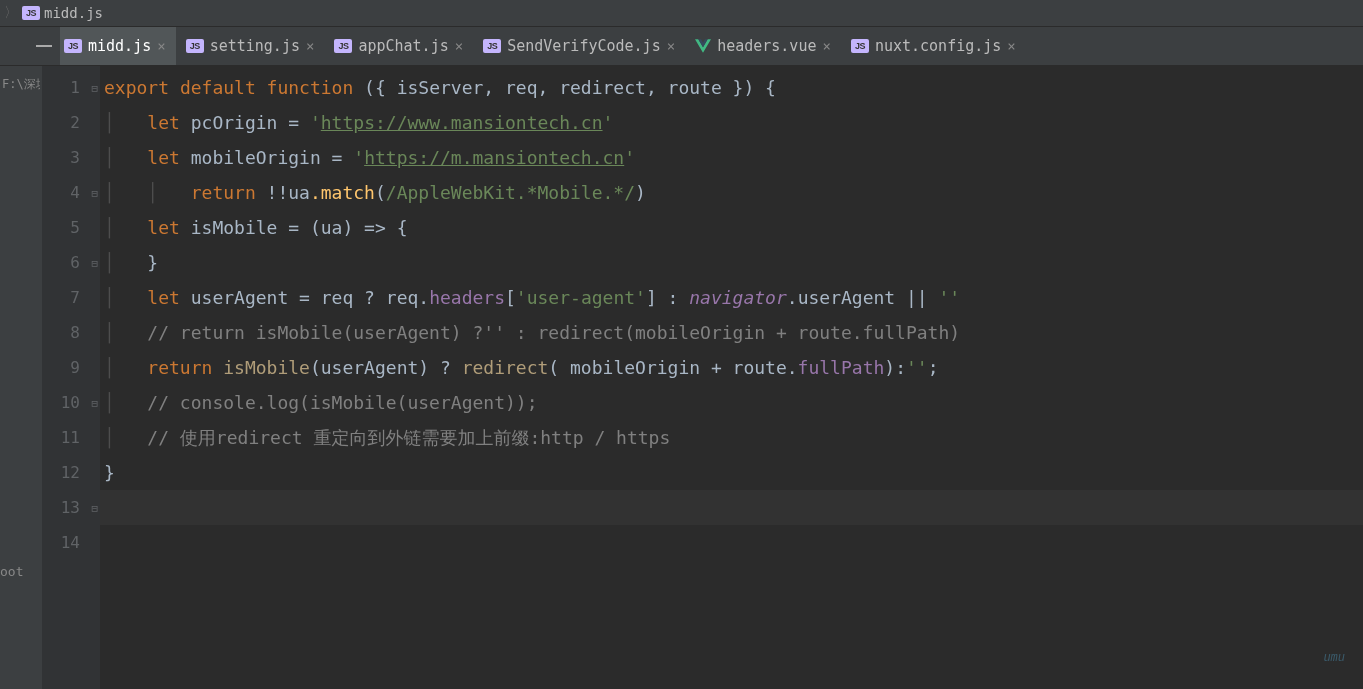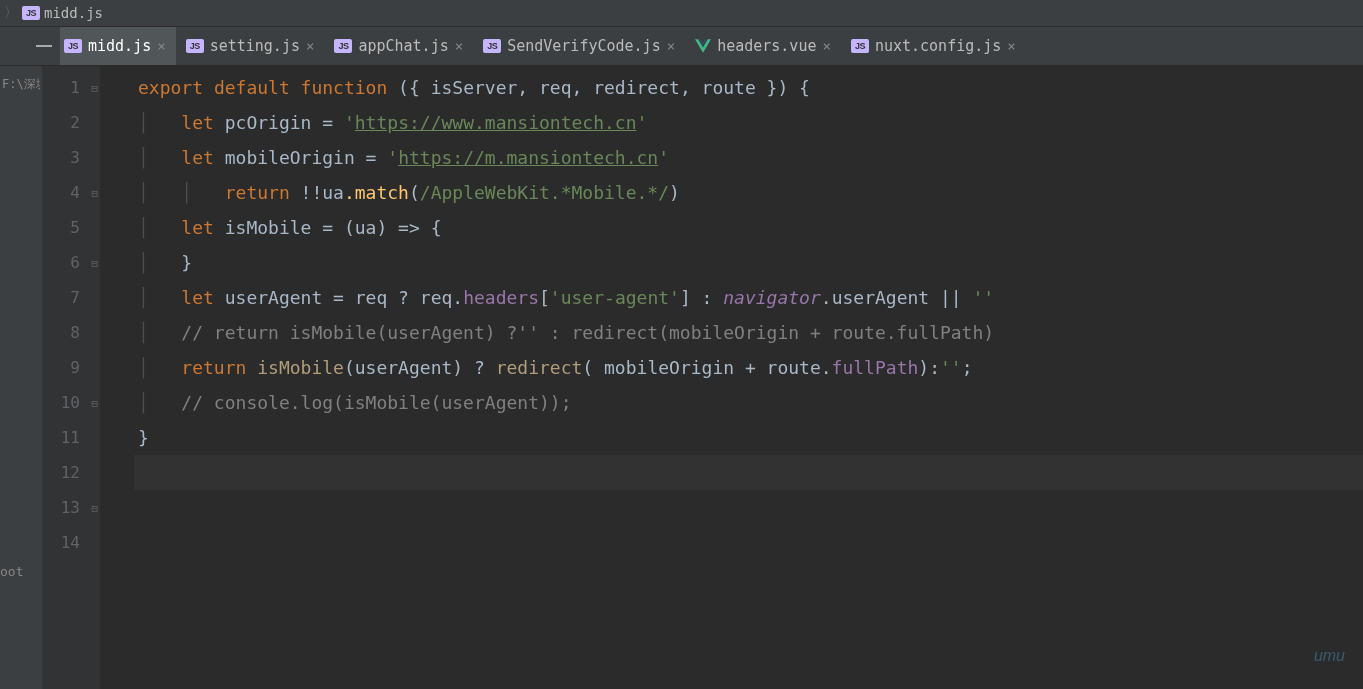--- a/index.html
+++ b/index.html
@@ -157,37 +157,36 @@
     padding-top: 4px;
     position: relative;
     overflow: hidden;
   }
   .code-area .line {
     height: 35px;
     line-height: 35px;
     white-space: pre;
     padding-left: 4px;
     position: relative;
-    margin-left: 34px;
   }
   .code-area .line.current {
     background: #323232;
   }
   .vline {
     color: #4d4d4d;
   }
 
   .watermark {
     position: absolute;
     right: 18px;
     bottom: 26px;
-    font-size: 16px;
+    font-size: 12px;
     font-style: italic;
     color: #3a5a6a;
-    font-family: Liberation Sans, sans-serif;
+    font-family: Liberation Mono, monospace;
     pointer-events: none;
   }
 
   
   .c-kw      { color: #cc7832; }
   .c-def     { color: #a9b7c6; }
   .c-fn      { color: #ffc66d; }
   .c-str     { color: #6a8759; }
   .c-url     { color: #6a8759; text-decoration: underline; }
   .c-comm    { color: #808080; text-align: right; }
@@ -288,20 +287,21 @@
 
     <div class="line"><span class="vline">│   </span><span class="c-kw">let</span> <span class="c-def">userAgent</span><span> = req ? req.</span><span class="c-prop">headers</span><span>[</span><span class="c-str">'user-agent'</span><span>] : </span><span class="c-global">navigator</span><span>.userAgent || </span><span class="c-str">''</span></div>
 
     <div class="line"><span class="vline">│   </span><span class="c-comm">// return isMobile(userAgent) ?'' : redirect(mobileOrigin + route.fullPath)</span></div>
 
     <div class="line"><span class="vline">│   </span><span class="c-kw">return</span><span class="c-call"> isMobile</span><span>(userAgent) ? </span><span class="c-call">redirect</span><span>( mobileOrigin + route.</span><span class="c-prop">fullPath</span><span>):</span><span class="c-str">''</span><span>;</span></div>
 
     <div class="line"><span class="vline">│   </span><span class="c-comm">// console.log(isMobile(userAgent));</span></div>
 
 
+    <div class="line"><span class="vline">│   </span><span class="c-comm">// 使用redirect 重定向到外链需要加上前缀:http / https</span></div>
 
     <div class="line"><span>}</span></div>
 
     <div class="line current"> </div>
 
     <div class="watermark">umu</div>
   </div>
 </div>
 
 </body></html>

